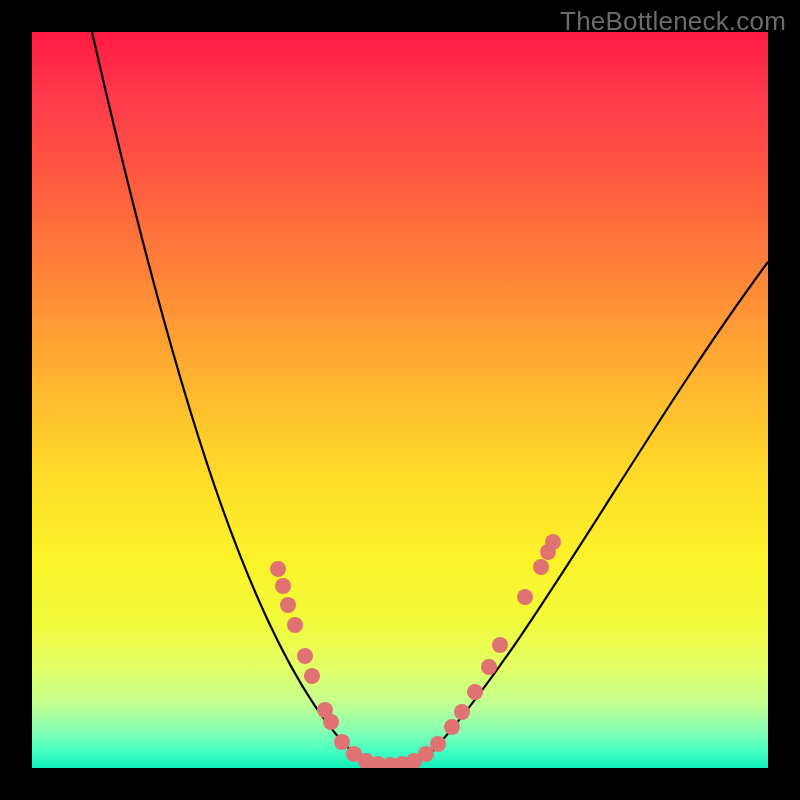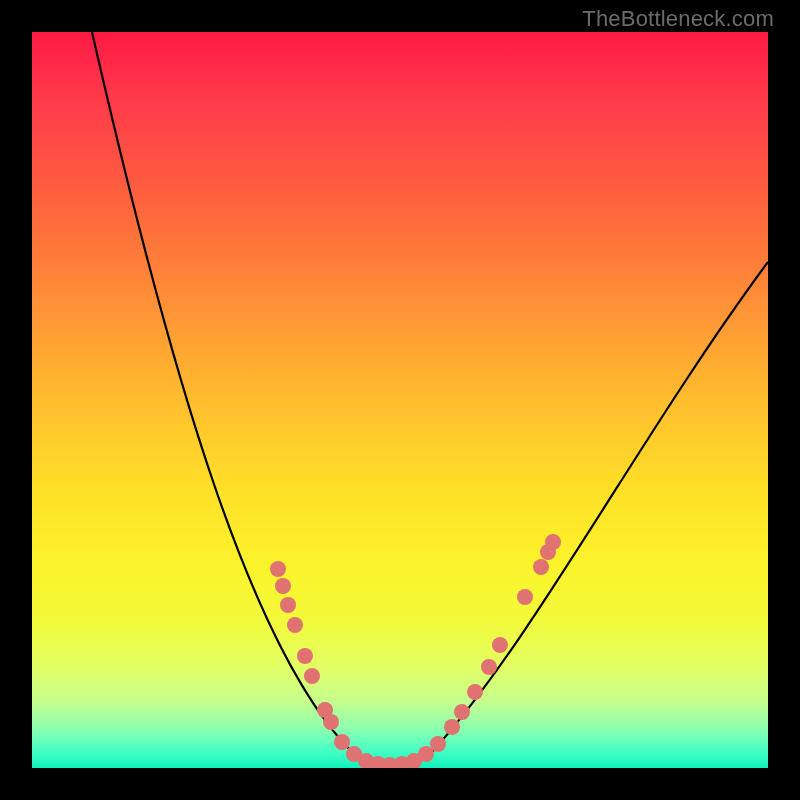--- a/index.html
+++ b/index.html
@@ -37,23 +37,23 @@
       #e3ff63 86%,
       #c6ff8e 91%,
       #86ffb4 95%,
       #3effc4 98%,
       #11f0bb 100%
     );
   }
   .watermark {
     position: absolute;
     top: 6px;
-    right: 26px;
+    right: 14px;
     color: #6b6b6b;
-    font-size: 22px;
+    font-size: 26px;
     font-weight: 500;
     letter-spacing: 0.2px;
     user-select: none;
     text-align: center;
   }
   svg.curve {
     position: absolute;
     left: 0;
     top: 0;
     width: 736px;

